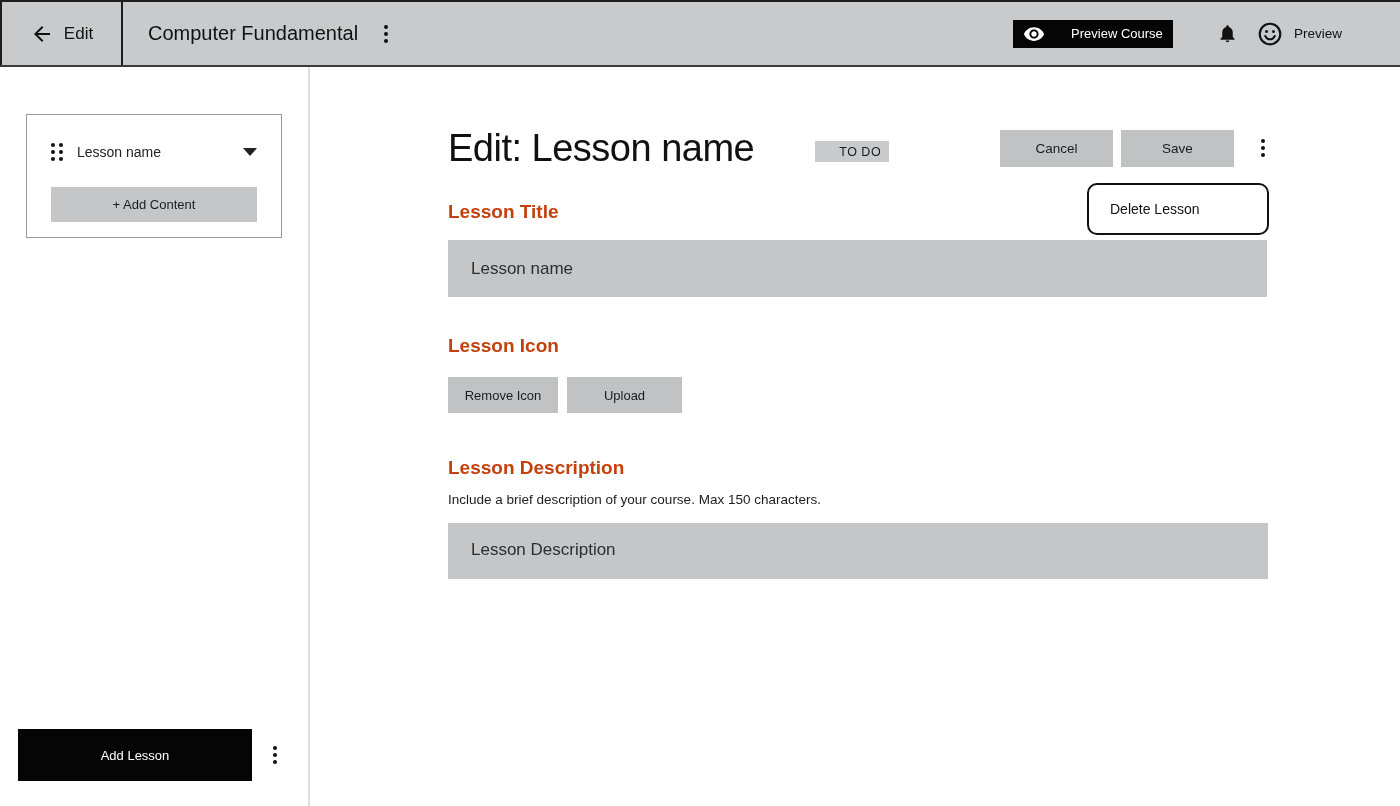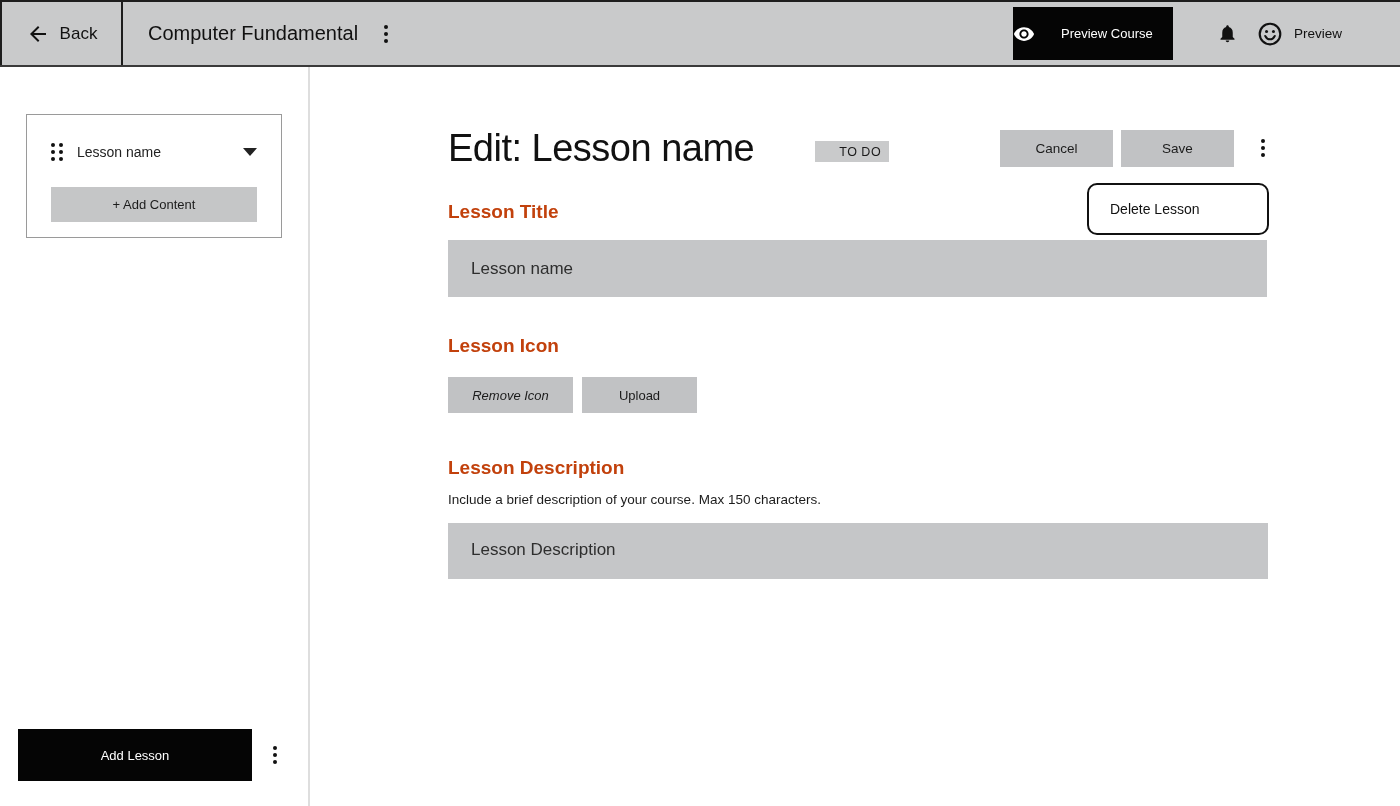--- a/index.html
+++ b/index.html
@@ -33,23 +33,23 @@
     flex: none;
   }
   .back-box .label { font-size: 17px; color: #111; }
   .course-title { font-size: 20px; color: #111; margin-left: 25px; }
   .kebab { display: inline-flex; flex-direction: column; gap: 3px; padding: 4px; cursor: pointer; }
   .kebab i { width: 4px; height: 4px; border-radius: 50%; background: #111; display: block; }
   .topbar .kebab { margin-left: 22px; }
 
   .topbar-right { margin-left: auto; display: flex; align-items: center; padding-right: 58px; }
   .preview-btn {
-    width: 160px; height: 53px;
+    width: 160px; height: 28px;
     background: #050505; color: #ffffff;
-    display: flex; align-items: center; justify-content: flex-start; gap: 26px;
+    display: flex; align-items: center; justify-content: center; gap: 26px;
     font-size: 13px; border: none; cursor: pointer;
   }
   .bell-wrap { margin-left: 44px; display: flex; cursor: pointer; }
   .avatar-wrap { margin-left: 19px; display: flex; cursor: pointer; }
   .username { margin-left: 11px; font-size: 13.5px; color: #111; }
 
   
   .page { display: flex; height: 739px; }
 
   
@@ -143,21 +143,21 @@
     display: block;
   }
 
   .sec-icon { margin-top: 38px; }
   .icon-buttons { margin-top: 20px; display: flex; }
   .btn-sm {
     height: 36px; background: #c1c2c4; border: none;
     font-size: 13px; color: #1c1c1c; cursor: pointer;
     font-family: "Liberation Sans", sans-serif;
   }
-  .btn-remove { width: 125px; font-style: italic; }
+  .btn-remove { width: 110px; }
   .btn-upload { width: 115px; margin-left: 9px; }
 
   .sec-desc { margin-top: 44px; }
   .field-textarea {
     margin-top: 16px;
     width: 820px; height: 56px;
     background: #c5c6c8; border: none;
     font-size: 17px; color: #2e2e2e;
     padding: 17px 0 0 23px;
     resize: none;
@@ -169,21 +169,21 @@
 </head>
 <body>
 
 <header class="topbar">
   <div class="back-box">
     <span style="display:flex;">
       <svg width="24" height="24" viewBox="0 0 24 24">
           <path d="M20 11H7.8l5.6-5.6L12 4l-8 8 8 8 1.4-1.4L7.8 13H20v-2z" fill="#111"></path>
         </svg>
     </span>
-    <span class="label">Back</span>
+    <span class="label">Edit</span>
   </div>
   <div class="course-title">Computer Fundamental</div>
   <span class="kebab">
       <i></i>
       <i></i>
       <i></i>
     </span>
 
   <div class="topbar-right">
     <button class="preview-btn">

